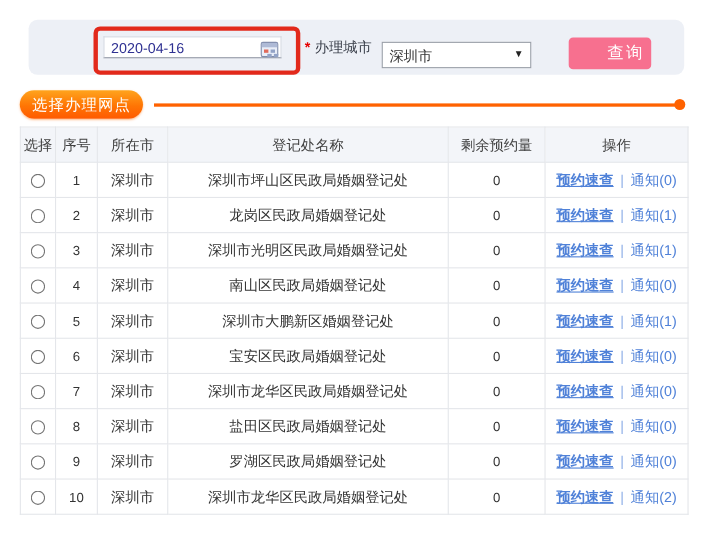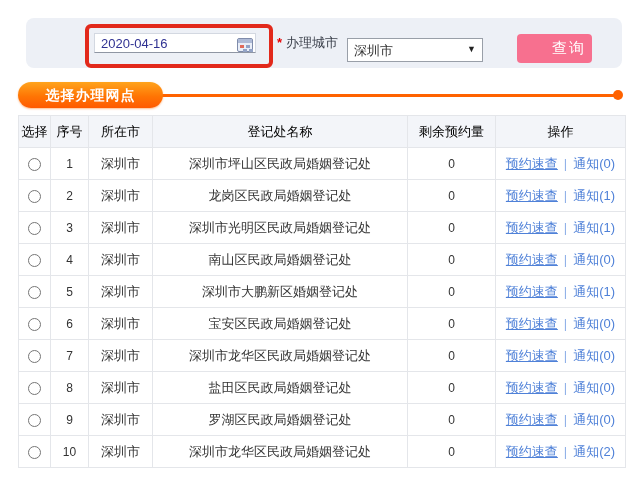--- a/index.html
+++ b/index.html
@@ -31,39 +31,39 @@
   .city-select{width:136px;height:24px;border:1px solid #999fa8;background:#fff;border-radius:0;
                -webkit-appearance:none;appearance:none;padding:0 20px 0 6px;
                font-family:inherit;font-size:13px;color:#333;}
   .sel-arrow{position:absolute;right:7px;top:6px;font-size:9px;color:#222;pointer-events:none;}
 
   .query-btn{position:absolute;left:517px;top:34px;width:75px;height:29px;z-index:2;
              background:#f7708f;border:none;border-radius:4px;color:#fff;
              font-family:inherit;font-size:15px;letter-spacing:2px;cursor:pointer;text-align:right;}
 
   
-  .section-badge{position:absolute;left:18px;top:82px;width:145px;height:26px;line-height:26px;
-                 text-align:center;color:#fff;font-weight:bold;font-size:14px;letter-spacing:1px;
+  .section-badge{position:absolute;left:18px;top:82px;width:112px;height:26px;line-height:26px;
+                 text-align:center;color:#fff;font-weight:normal;font-size:14px;letter-spacing:1px;
                  background:linear-gradient(180deg,#ffa41d 0%,#ff7504 55%,#ff5a00 100%);
                  border-radius:14px;box-shadow:0 1px 2px rgba(255,110,0,.45);z-index:2;}
   .section-line{position:absolute;left:140px;top:94px;width:478px;height:3px;background:#ff6200;}
   .section-dot{position:absolute;left:613px;top:90px;width:10px;height:10px;border-radius:50%;background:#ff6200;}
 
   
   table.sites{position:absolute;left:18px;top:115px;width:607px;border-collapse:collapse;
               table-layout:fixed;font-size:13px;}
   table.sites th,table.sites td{border:1px solid #e4e6ea;text-align:center;height:32px;
                                 padding:0 2px;overflow:hidden;white-space:nowrap;}
-  table.sites th{background:#f3f5f9;color:#000000;font-weight:normal;}
+  table.sites th{background:#f3f5f9;color:#404040;font-weight:normal;}
   table.sites td{background:#fff;color:#333;}
   td.col-no{font-size:12px;color:#444;}
   td.col-remaining{color:#ff0000;font-size:12px;}
   .radio{width:13px;height:13px;margin:0;vertical-align:middle;accent-color:#999;}
   a.op-link{color:#4f81d8;text-decoration:none;cursor:pointer;}
-  a.quick{text-decoration:underline;}
+  a.quick{text-decoration:underline;font-weight:bold;}
   .sep{color:#8fb0e8;margin:0 6px;}
 </style>
 </head>
 <body>
 
 <div id="page">
 
   <div class="form-bar"></div>
 
 

